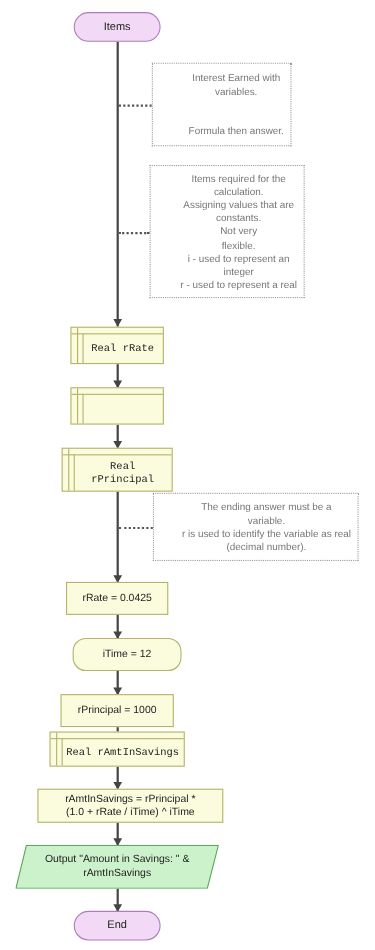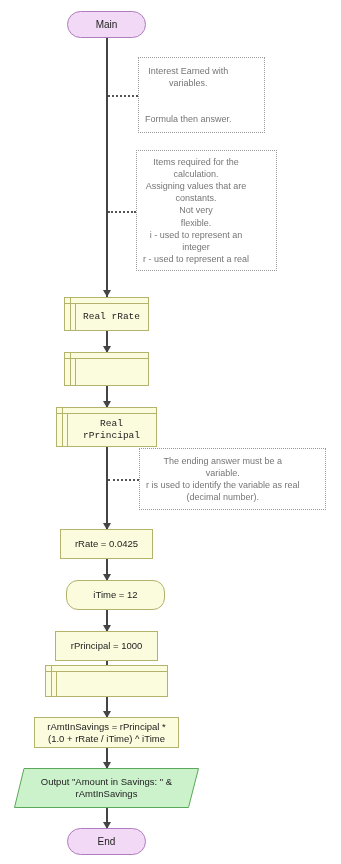--- a/index.html
+++ b/index.html
@@ -135,21 +135,21 @@
   }
 
   
   .note {
     position: absolute;
     border: 1px dotted #9a9a9a;
     background: #ffffff;
     box-sizing: border-box;
     display: flex;
     align-items: center;
-    justify-content: flex-start;
+    justify-content: flex-end;
     text-align: center;
     color: #767676;
     font-size: 9px;
     line-height: 1.35;
     padding: 3px 6px;
     white-space: pre-line;
   }
 </style>
 </head>
 <body>
@@ -184,21 +184,21 @@
   <div class="arrowhead" style="top:762px;"></div>
 
   <div class="conn" style="top:808px;height:20px;"></div>
   <div class="arrowhead" style="top:822px;"></div>
 
   <div class="note-link" style="left:108px;top:95px;width:30px;"></div>
   <div class="note-link" style="left:108px;top:211px;width:28px;"></div>
   <div class="note-link" style="left:108px;top:479px;width:31px;"></div>
 
   <div class="terminal" style="left:67px;top:11px;width:79px;height:27px;">
-    <span>Main</span>
+    <span>Items</span>
   </div>
 
   <div class="note" style="left:138px;top:57px;width:127px;height:76px;">
     <span>Interest Earned with
 variables.
 
 
 Formula then answer.</span>
   </div>
 
@@ -250,23 +250,24 @@
   </div>
 
   <div class="proc" style="left:55px;top:631px;width:103px;height:30px;">
     <span>rPrincipal = 1000</span>
   </div>
 
   <div class="decl" style="left:45px;top:665px;width:123px;height:32px;">
     <span class="bar-top"></span>
     <span class="bar-left-a"></span>
     <span class="bar-left-b"></span>
-  </div>
-
-  <div class="proc" style="left:34px;top:717px;width:145px;height:31px;white-space:pre-line;">
+    <span class="decl-text">Real rAmtInSavings</span>
+  </div>
+
+  <div class="proc" style="left:34px;top:717px;width:169px;height:31px;white-space:pre-line;">
     <span>rAmtInSavings = rPrincipal *
 (1.0 + rRate / iTime) ^ iTime</span>
   </div>
 
   <div class="io" style="left:14px;top:768px;width:185px;height:40px;">
     <svg width="185" height="40" viewBox="0 0 185 40">
       <polygon points="10,0.5 184.5,0.5 174.5,39.5 0.5,39.5" fill="#ccf2cc" stroke="#5aa85a" stroke-width="1"></polygon>
     </svg>
     <span class="io-text" style="white-space:pre-line;">Output "Amount in Savings: " &amp;
 rAmtInSavings</span>

